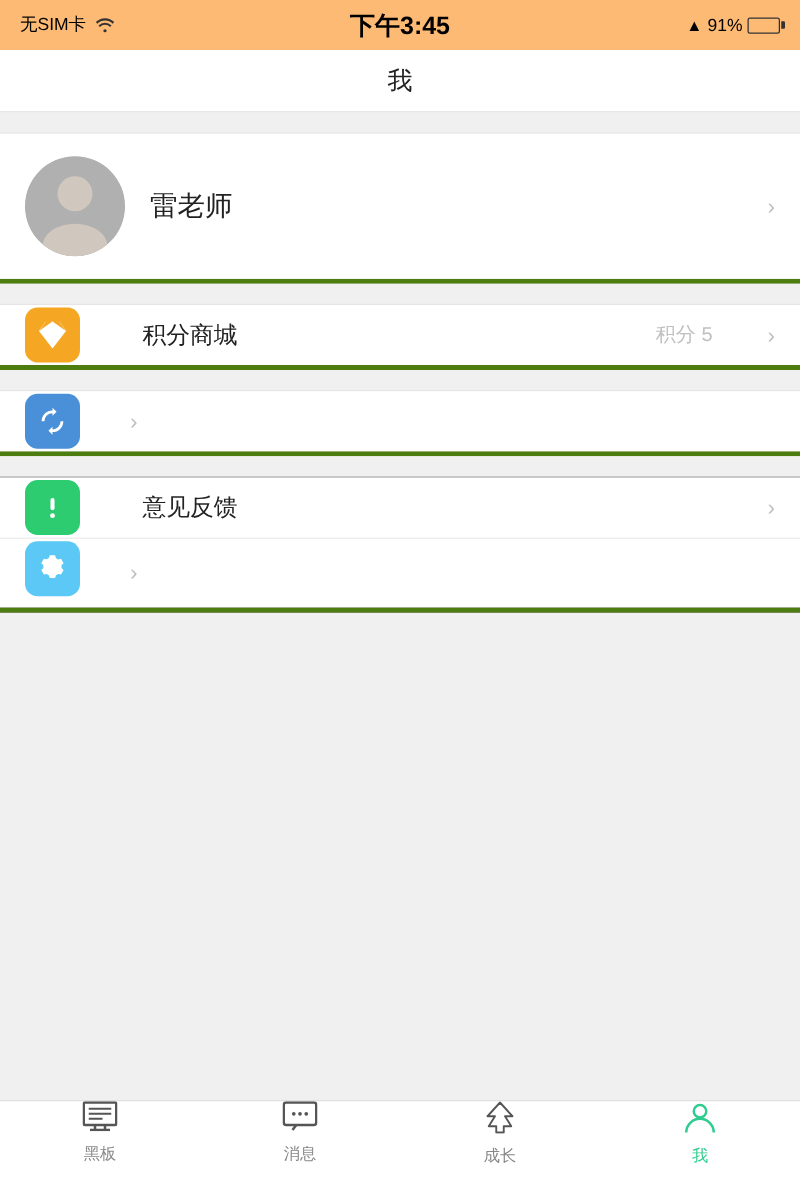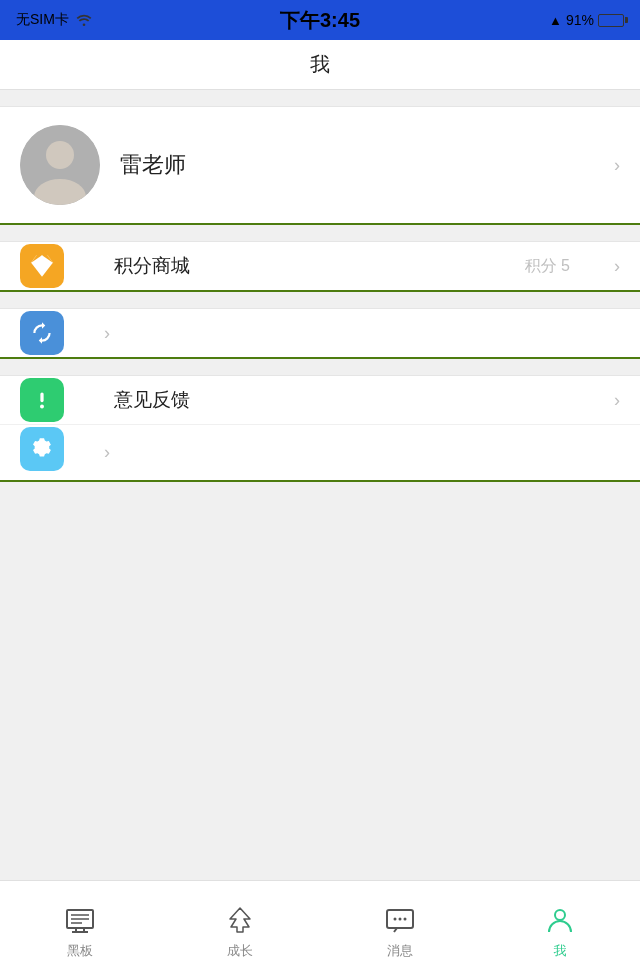--- a/index.html
+++ b/index.html
@@ -10,21 +10,21 @@
       background: #f0f0f0;
       font-family: -apple-system, "PingFang SC", "Helvetica Neue", sans-serif;
       overflow: hidden;
       position: relative;
     }
 
     
     .status-bar {
       width: 100%;
       height: 40px;
-      background: #1d4ed8;
+      background: #fdba74;
       display: flex;
       align-items: center;
       justify-content: space-between;
       padding: 0 16px;
       font-size: 15px;
       font-weight: 500;
     }
     .status-left {
       display: flex;
       align-items: center;
@@ -93,21 +93,21 @@
     
     .section-gap {
       height: 16px;
       background: #f0f0f0;
     }
 
     
     .card-section {
       background: #404040;
       border-top: 1px solid #e5e5e5;
-      border-bottom: 2px solid #4d7c0f;
+      border-bottom: 4px solid #4d7c0f;
     }
 
     
     .profile-row {
       display: flex;
       align-items: center;
       padding: 18px 20px;
       background: #fff;
     }
     .avatar-circle {
@@ -179,21 +179,21 @@
     
     .tab-bar {
       position: absolute;
       bottom: 0;
       left: 0;
       width: 100%;
       height: 80px;
       background: #fff;
       border-top: 1px solid #e0e0e0;
       display: flex;
-      align-items: flex-end;
+      align-items: flex-start;
     }
     .tab-item {
       flex: 1;
       display: flex;
       flex-direction: column;
       align-items: center;
       justify-content: center;
       gap: 5px;
       cursor: pointer;
     }
@@ -330,40 +330,40 @@
         <line x1="10" y1="19" x2="10" y2="23" stroke="#555" stroke-width="2"></line>
         <line x1="18" y1="19" x2="18" y2="23" stroke="#555" stroke-width="2"></line>
         <line x1="6" y1="23" x2="22" y2="23" stroke="#555" stroke-width="2"></line>
       </svg>
     </span>
     <span class="tab-label">黑板</span>
   </div>
 
   <div class="tab-item">
     <span class="tab-icon" style="color:#555;">
-      <svg width="28" height="26" viewBox="0 0 28 26" fill="none">
-        <polygon points="14,1 4,12 10,12 5,20 11,20 11,25 17,25 17,20 23,20 18,12 24,12" stroke="#555" stroke-width="1.5" fill="none" stroke-linejoin="round"></polygon>
-      </svg>
-    </span>
-    <span class="tab-label">成长</span>
-  </div>
-
-  <div class="tab-item">
-    <span class="tab-icon" style="color:#555;">
       <svg width="28" height="24" viewBox="0 0 28 24" fill="none">
         <rect x="1" y="1" width="26" height="18" rx="2" stroke="#555" stroke-width="2" fill="none"></rect>
         <circle cx="9" cy="10" r="1.5" fill="#555"></circle>
         <circle cx="14" cy="10" r="1.5" fill="#555"></circle>
         <circle cx="19" cy="10" r="1.5" fill="#555"></circle>
         <line x1="11" y1="19" x2="8" y2="23" stroke="#555" stroke-width="2"></line>
       </svg>
     </span>
     <span class="tab-label">消息</span>
   </div>
 
+  <div class="tab-item">
+    <span class="tab-icon" style="color:#555;">
+      <svg width="28" height="26" viewBox="0 0 28 26" fill="none">
+        <polygon points="14,1 4,12 10,12 5,20 11,20 11,25 17,25 17,20 23,20 18,12 24,12" stroke="#555" stroke-width="1.5" fill="none" stroke-linejoin="round"></polygon>
+      </svg>
+    </span>
+    <span class="tab-label">成长</span>
+  </div>
+
   <div class="tab-item active">
     <span class="tab-icon" style="color:#2ecc8e;">
       <svg width="28" height="26" viewBox="0 0 28 26" fill="none">
         <circle cx="14" cy="8" r="5" stroke="#2ecc8e" stroke-width="2" fill="none"></circle>
         <path d="M3 25c0-6 4.9-11 11-11s11 5 11 11" stroke="#2ecc8e" stroke-width="2" fill="none"></path>
       </svg>
     </span>
     <span class="tab-label" style="color:#2ecc8e;">我</span>
   </div>
 </div>

